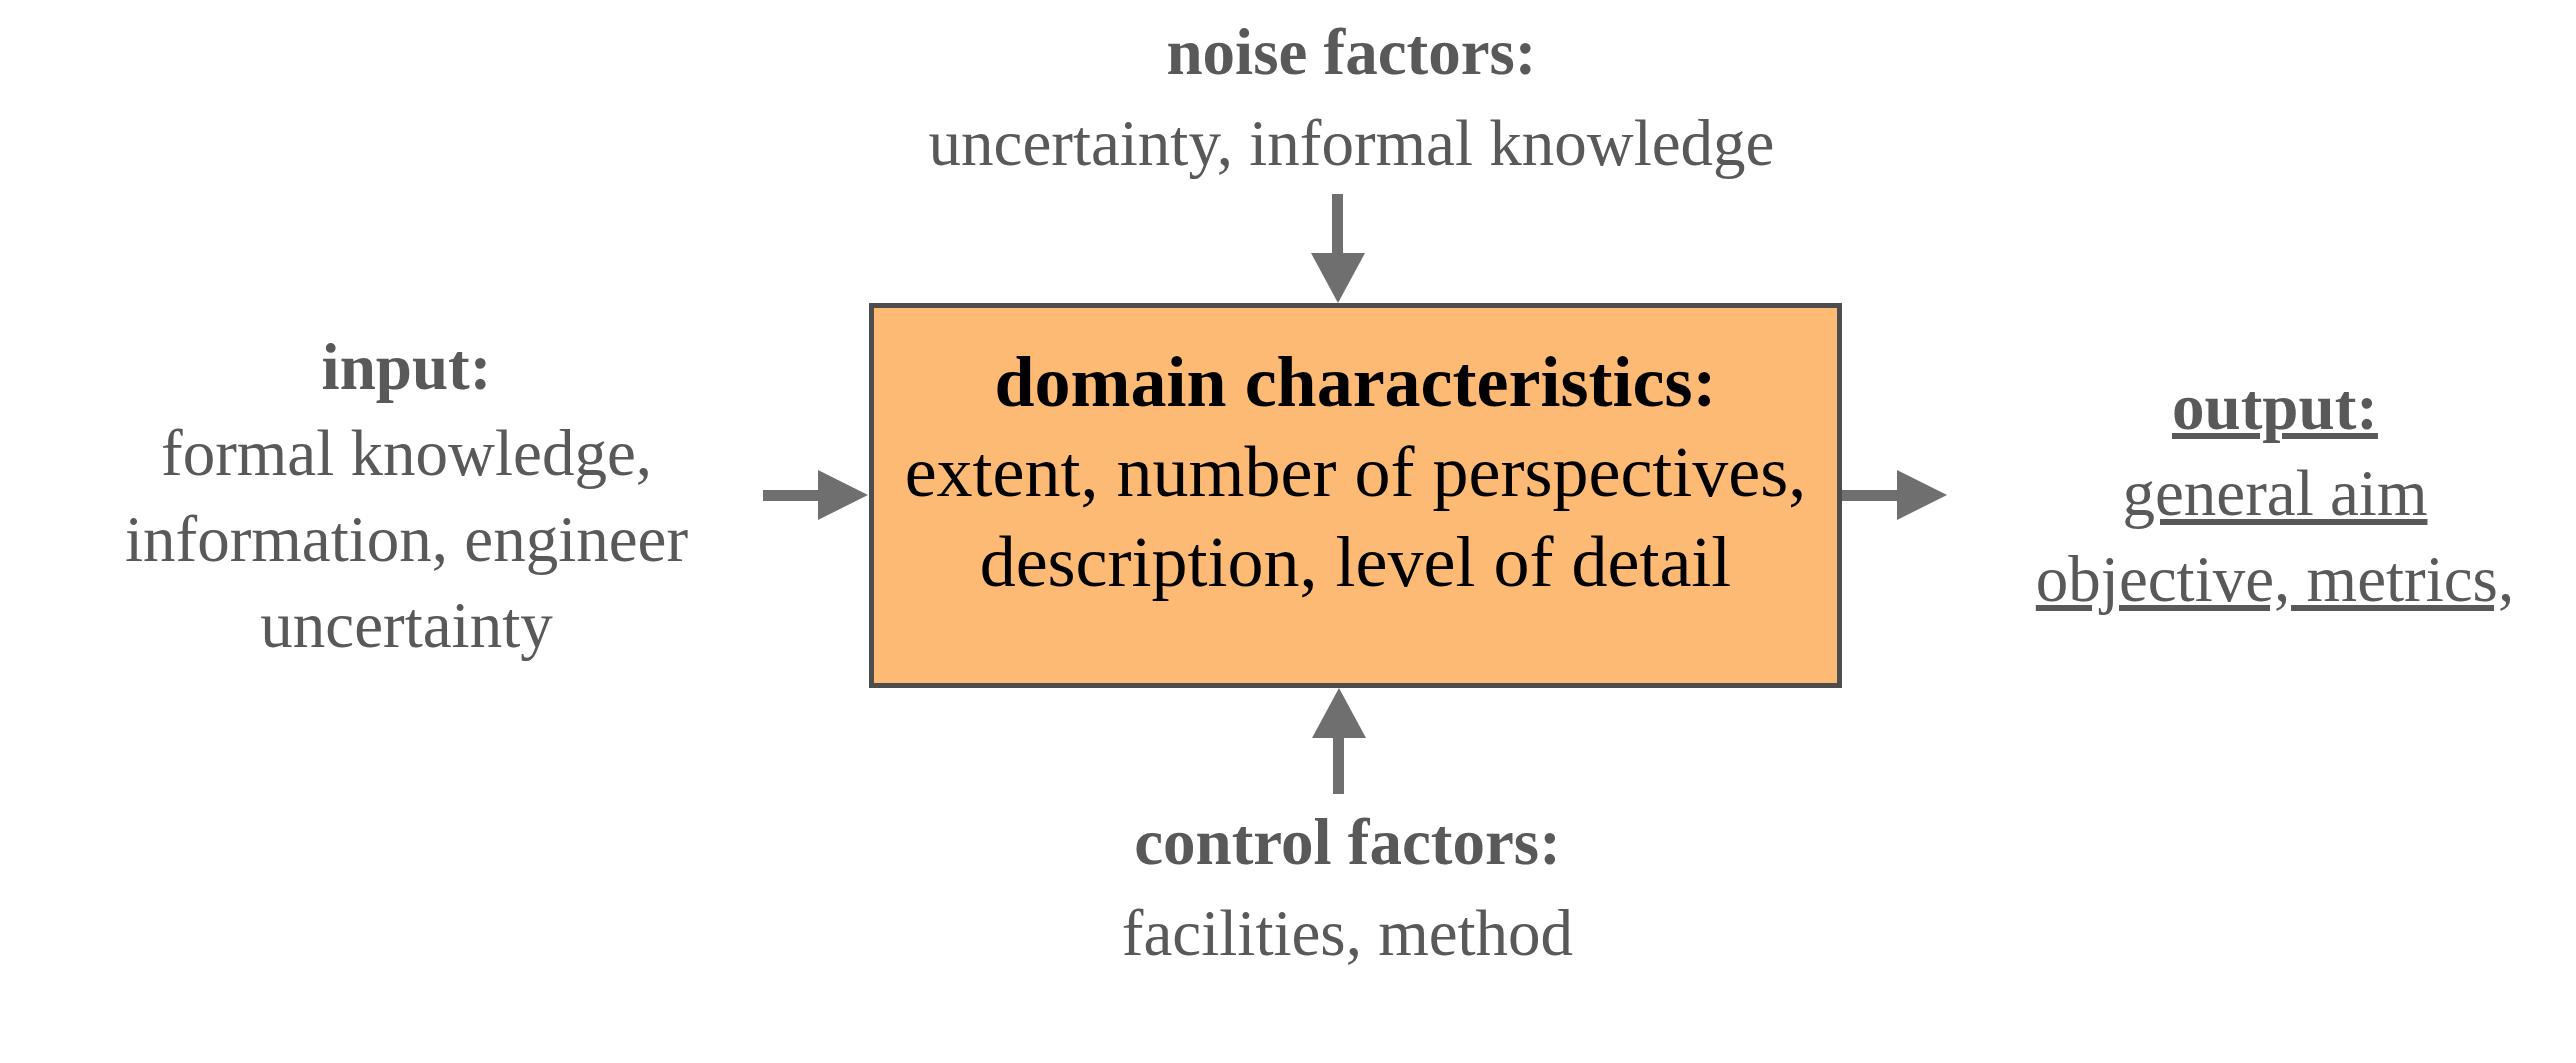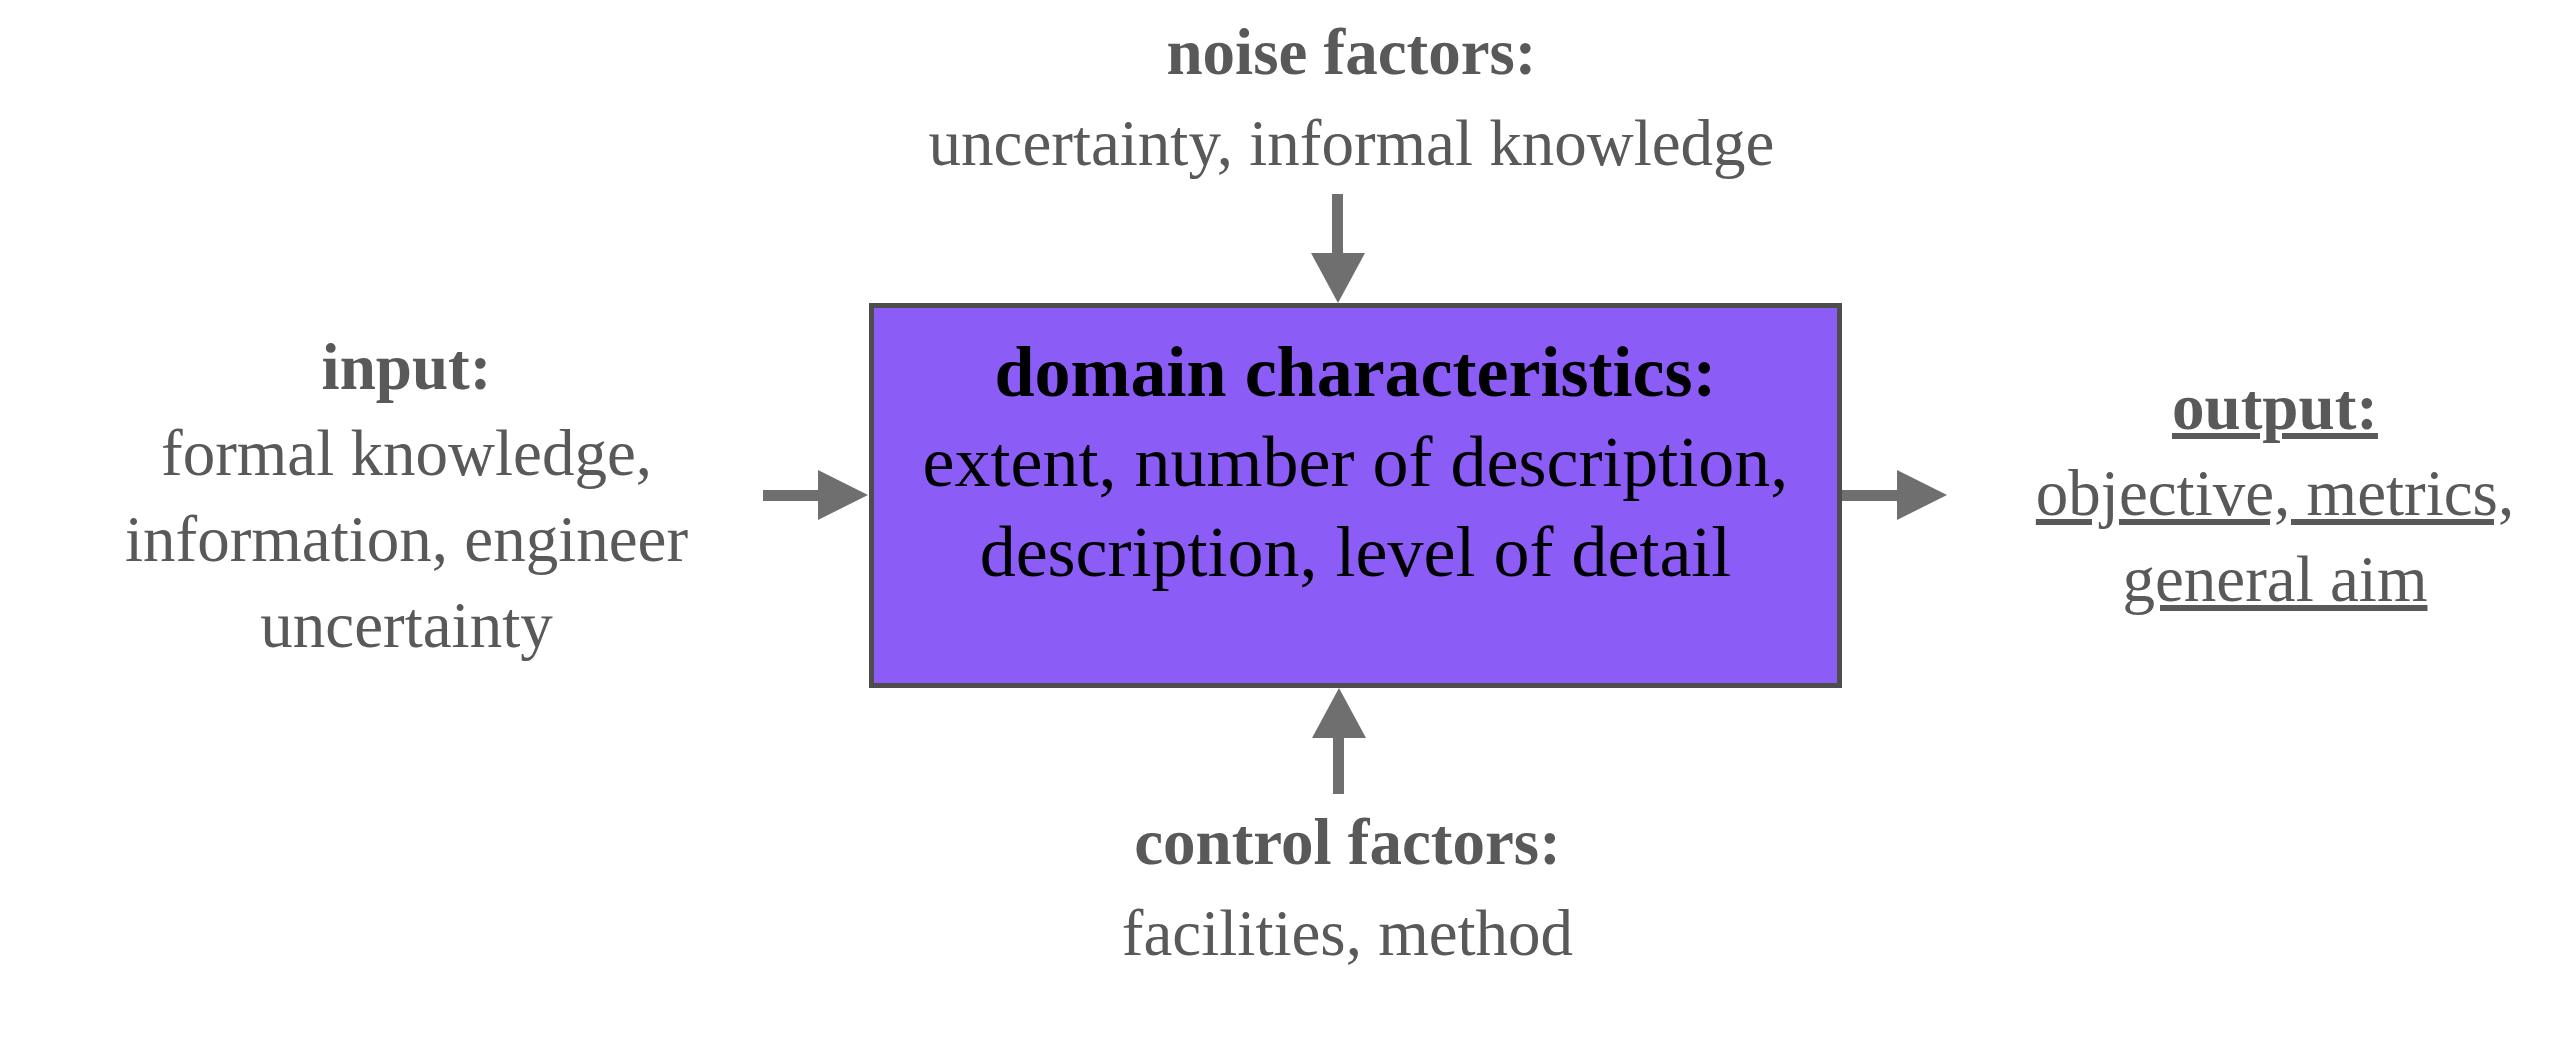--- a/index.html
+++ b/index.html
@@ -31,27 +31,27 @@
   .label-right  { left: 1974px; top: 364px;  width: 602px; text-decoration: underline; }
   .label-bottom { left: 863px; top: 797px;  width: 969px; line-height: 91px; }
 
   .center-box {
     position: absolute;
     left: 869px;
     top: 303px;
     width: 973px;
     height: 385px;
     box-sizing: border-box;
-    background: #8b5cf6;
+    background: #fdba74;
     border: 5.7px solid #4d4d4d;
     color: #000000;
     text-align: center;
     font-size: 72px;
     line-height: 90px;
-    padding-top: 19px;
+    padding-top: 29px;
     white-space: nowrap;
   }
   .center-box .box-title {
     font-weight: bold;
   }
 
   .arrow { position: absolute; }
   .arrow .tail { position: absolute; background: #6f6f6f; }
   .arrow .head { position: absolute; width: 0; height: 0; }
 
@@ -117,33 +117,33 @@
     <div class="label-line">uncertainty</div>
   </div>
 
   <div class="arrow arrow-input">
     <div class="tail"></div>
     <div class="head"></div>
   </div>
 
   <div class="center-box">
     <div class="box-title">domain characteristics:</div>
-    <div class="box-line">extent, number of description,</div>
+    <div class="box-line">extent, number of perspectives,</div>
     <div class="box-line">description, level of detail</div>
   </div>
 
   <div class="arrow arrow-output">
     <div class="tail"></div>
     <div class="head"></div>
   </div>
 
   <div class="label label-right">
     <div class="label-title">output:</div>
+    <div class="label-line">general aim</div>
     <div class="label-line">objective, metrics,</div>
-    <div class="label-line">general aim</div>
   </div>
 
   <div class="arrow arrow-control">
     <div class="head"></div>
     <div class="tail"></div>
   </div>
 
   <div class="label label-bottom">
     <div class="label-title">control factors:</div>
     <div class="label-line">facilities, method</div>

